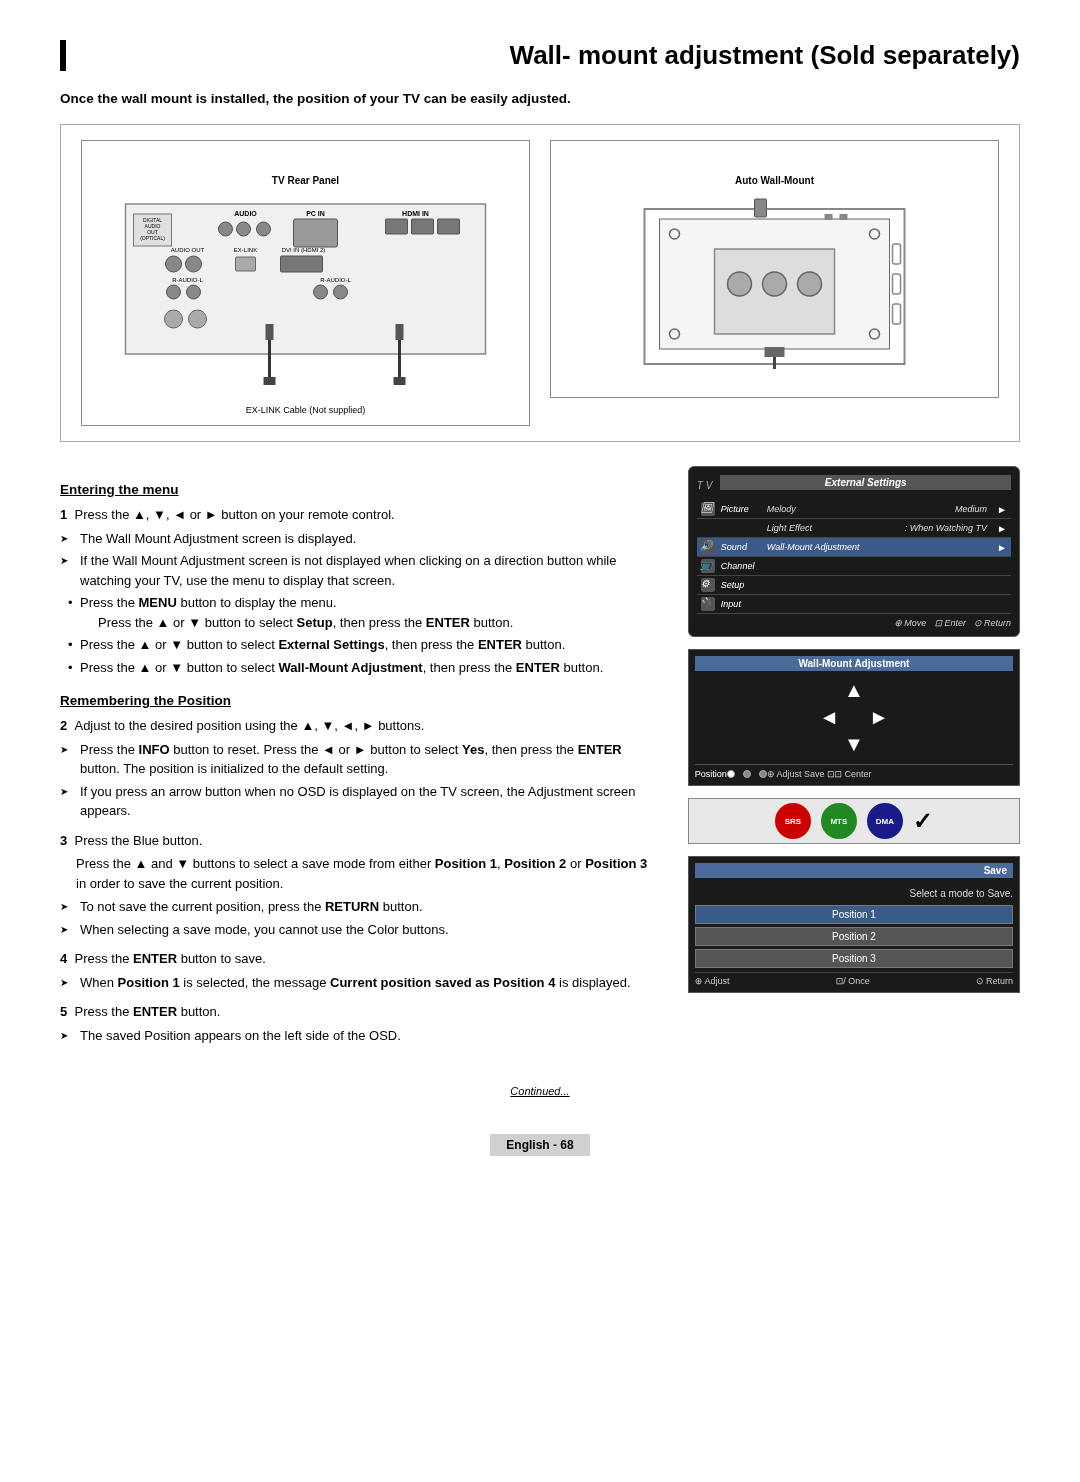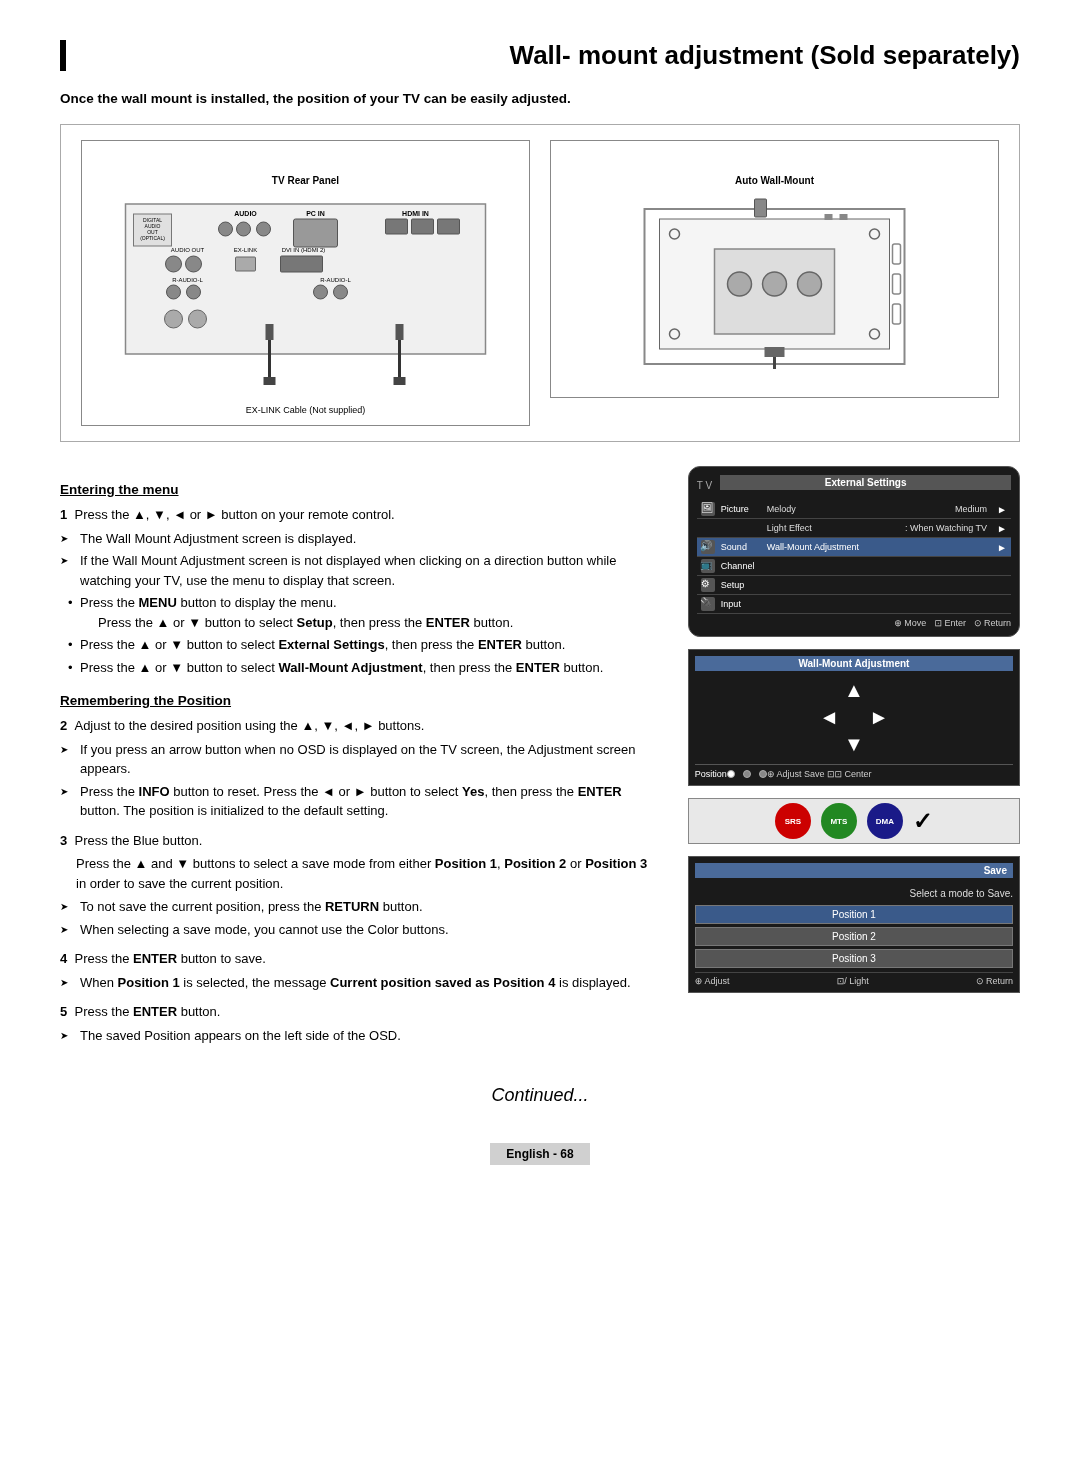--- a/index.html
+++ b/index.html
@@ -140,21 +140,22 @@
       left: 8px;
     }
 
     
     .side-panel-box {
       border: 1px solid #555;
       background: #1a1a1a;
       color: #fff;
       font-size: 10px;
       padding: 8px;
-      border-radius: 12px;
+      border-radius: 6px;
+      font-style: italic;
     }
 
     .panel-title-bar {
       background: #555;
       color: #fff;
       font-size: 10px;
       font-weight: bold;
       padding: 2px 6px;
       margin-bottom: 6px;
       text-align: center;
@@ -331,23 +332,24 @@
       margin-top: 4px;
       color: #ccc;
       border-top: 1px solid #444;
       padding-top: 3px;
     }
 
     
     .continued {
       text-align: center;
       font-style: italic;
+      text-decoration: underline;
       margin-top: 30px;
       margin-bottom: 20px;
-      font-size: 18px;
+      font-size: 11px;
     }
 
     .page-wrapper {
       position: relative;
       min-height: 1400px;
     }
   </style>
 </head>
 <body>
 <div class="page-wrapper">
@@ -475,22 +477,22 @@
       <div class="bullet-item">Press the ▲ or ▼ button to select <strong>Wall-Mount Adjustment</strong>, then press the <strong>ENTER</strong> button.</div>
     </div>
 
     <div class="section-heading">Remembering the Position</div>
 
     <div class="step-block">
       <p class="step-line">
         <span class="step-number">2</span>
         &nbsp;Adjust to the desired position using the ▲, ▼, ◄, ► buttons.
       </p>
+      <div class="arrow-item">Press the <strong>INFO</strong> button to reset. Press the ◄ or ► button to select <strong>Yes</strong>, then press the <strong>ENTER</strong> button. The position is initialized to the default setting.</div>
       <div class="arrow-item">If you press an arrow button when no OSD is displayed on the TV screen, the Adjustment screen appears.</div>
-      <div class="arrow-item">Press the <strong>INFO</strong> button to reset. Press the ◄ or ► button to select <strong>Yes</strong>, then press the <strong>ENTER</strong> button. The position is initialized to the default setting.</div>
     </div>
 
     <div class="step-block">
       <p class="step-line">
         <span class="step-number">3</span>
         &nbsp;Press the Blue button.
       </p>
       <p class="step-line" style="padding-left:16px;">Press the ▲ and ▼ buttons to select a save mode from either <strong>Position 1</strong>, <strong>Position 2</strong> or <strong>Position 3</strong> in order to save the current position.</p>
       <div class="arrow-item">To not save the current position, press the <strong>RETURN</strong> button.</div>
       <div class="arrow-item">When selecting a save mode, you cannot use the Color buttons.</div>
@@ -596,21 +598,21 @@
     </div>
 
     <div class="save-panel">
       <div class="save-title-bar">Save</div>
       <div class="save-label">Select a mode to Save.</div>
       <div class="save-option active">Position 1</div>
       <div class="save-option">Position 2</div>
       <div class="save-option">Position 3</div>
       <div class="save-nav">
         <span>⊕ Adjust</span>
-        <span>⊡/ Light</span>
+        <span>⊡/ Once</span>
         <span>⊙ Return</span>
       </div>
     </div>
 
   </div>
 </div>
 
 <div class="continued">Continued...</div>
 
 <div style="text-align:center; margin-top: 40px;">

